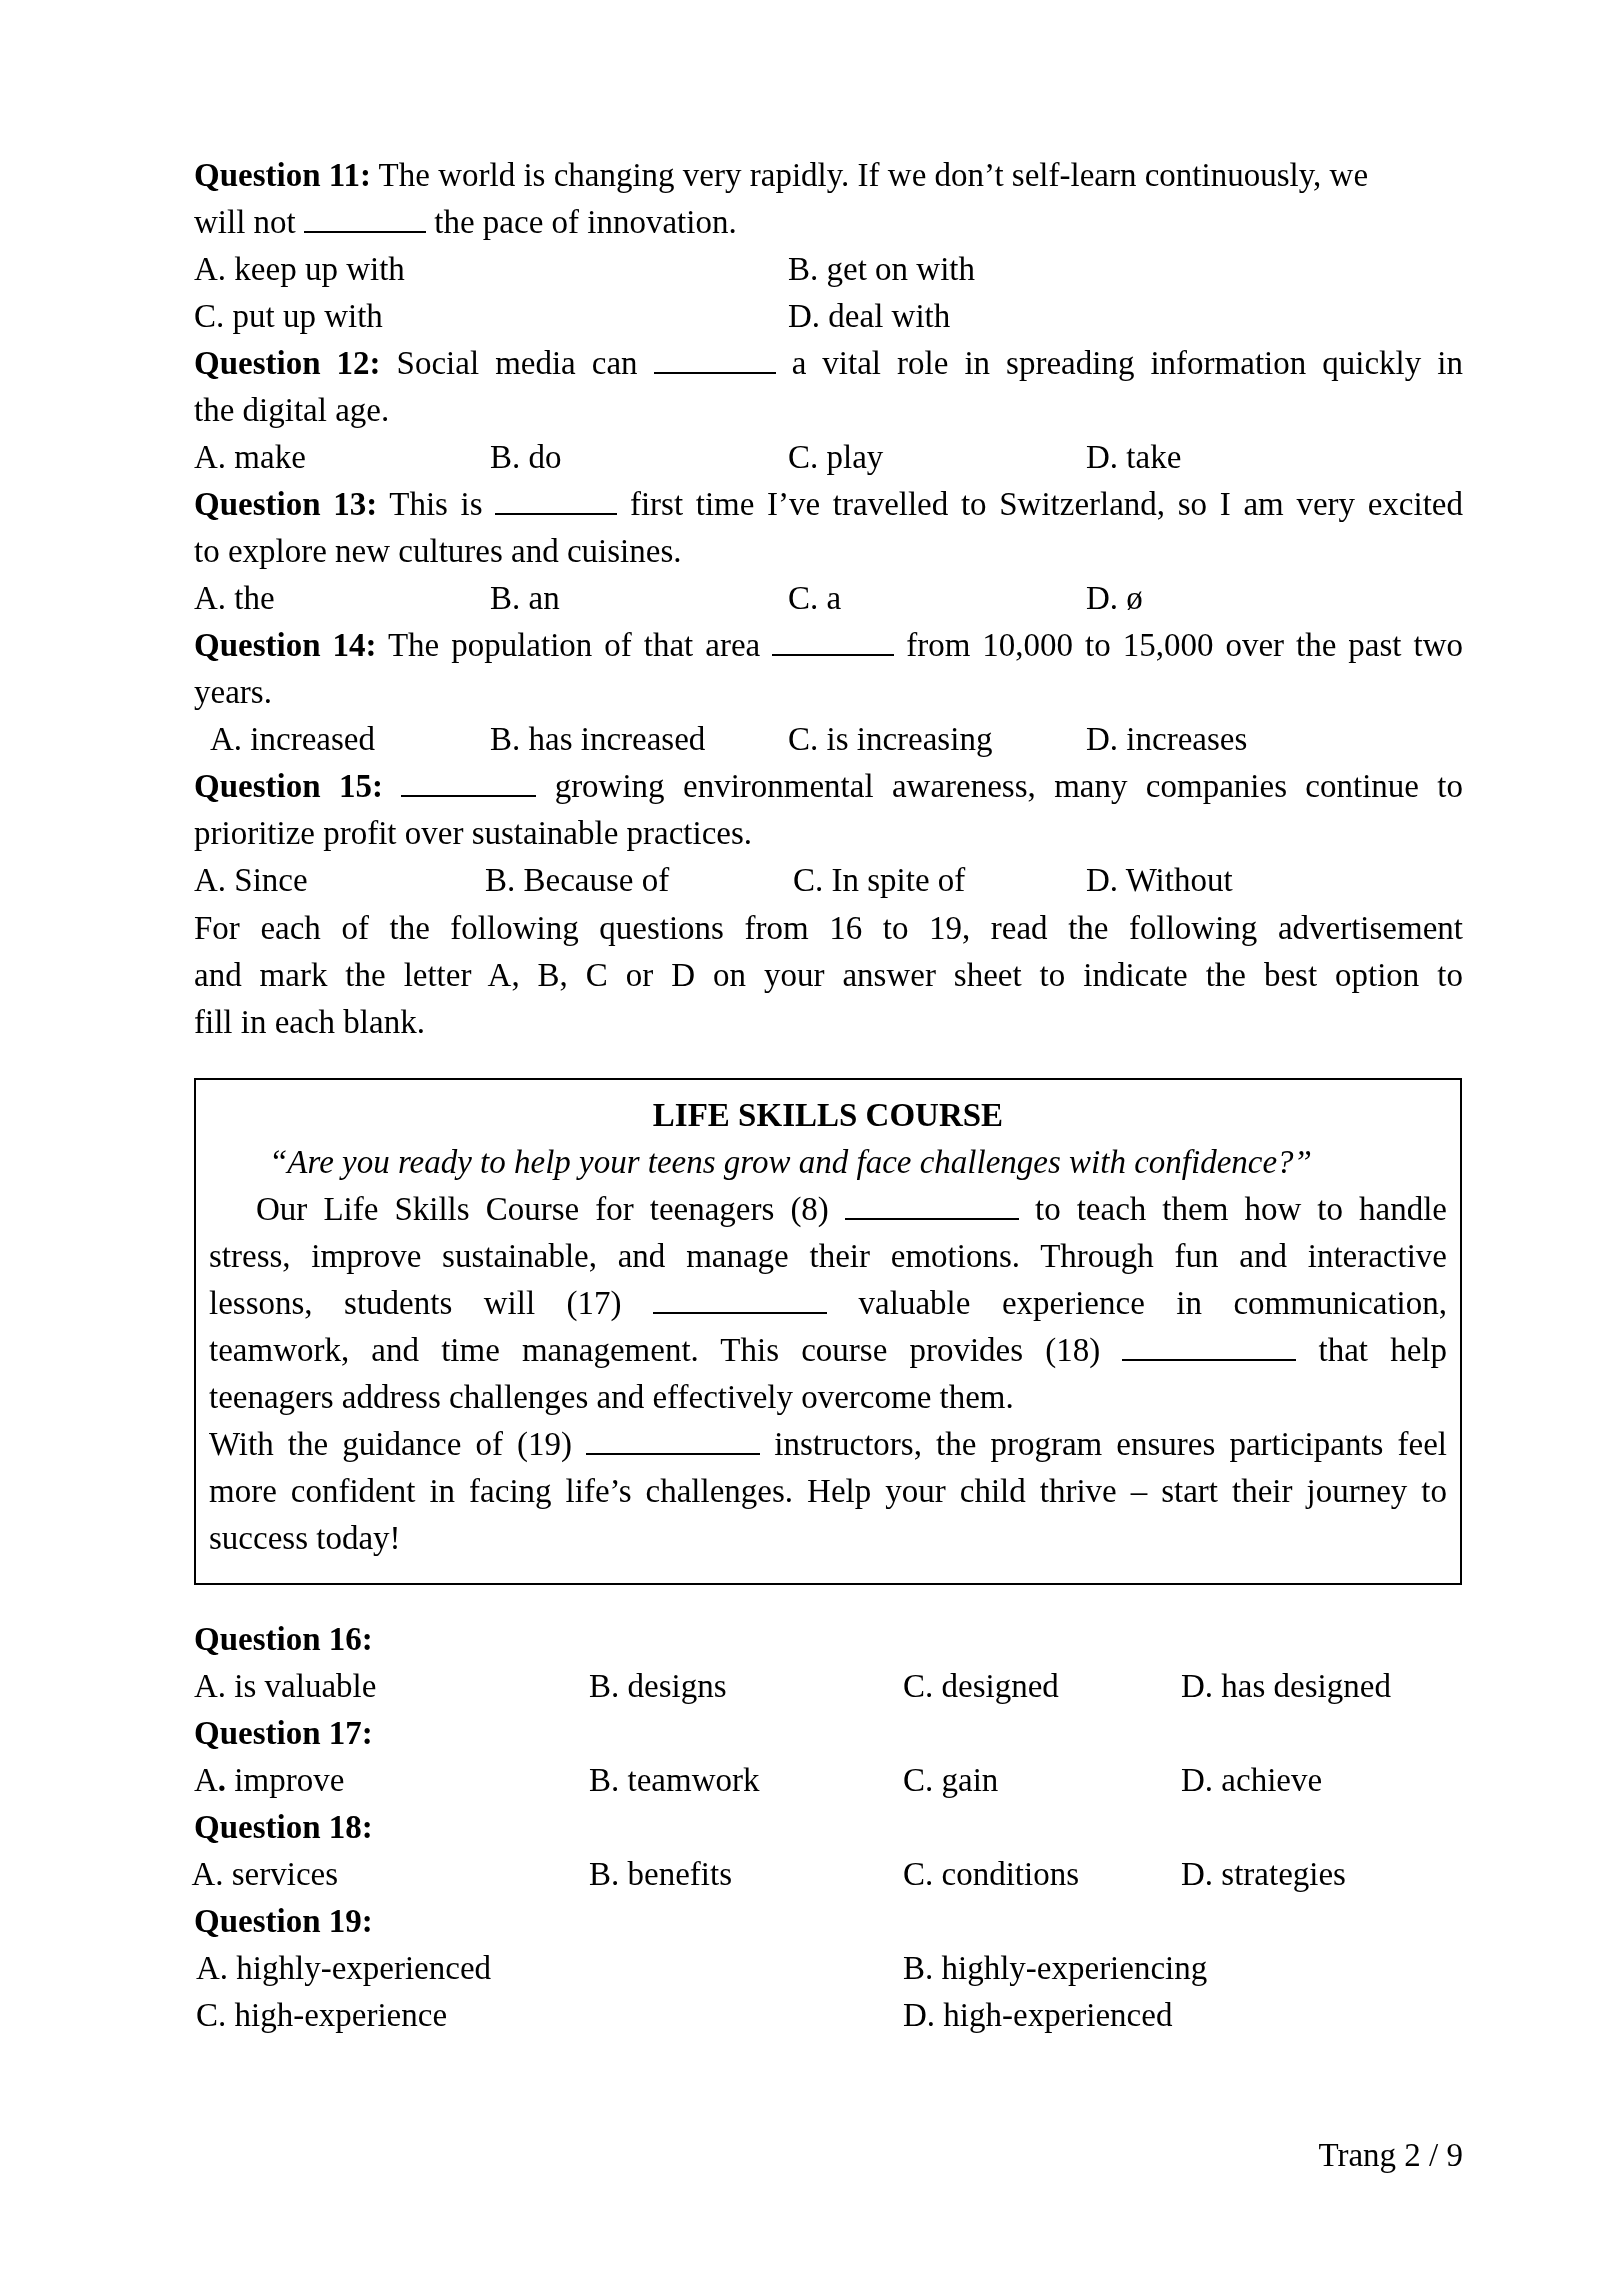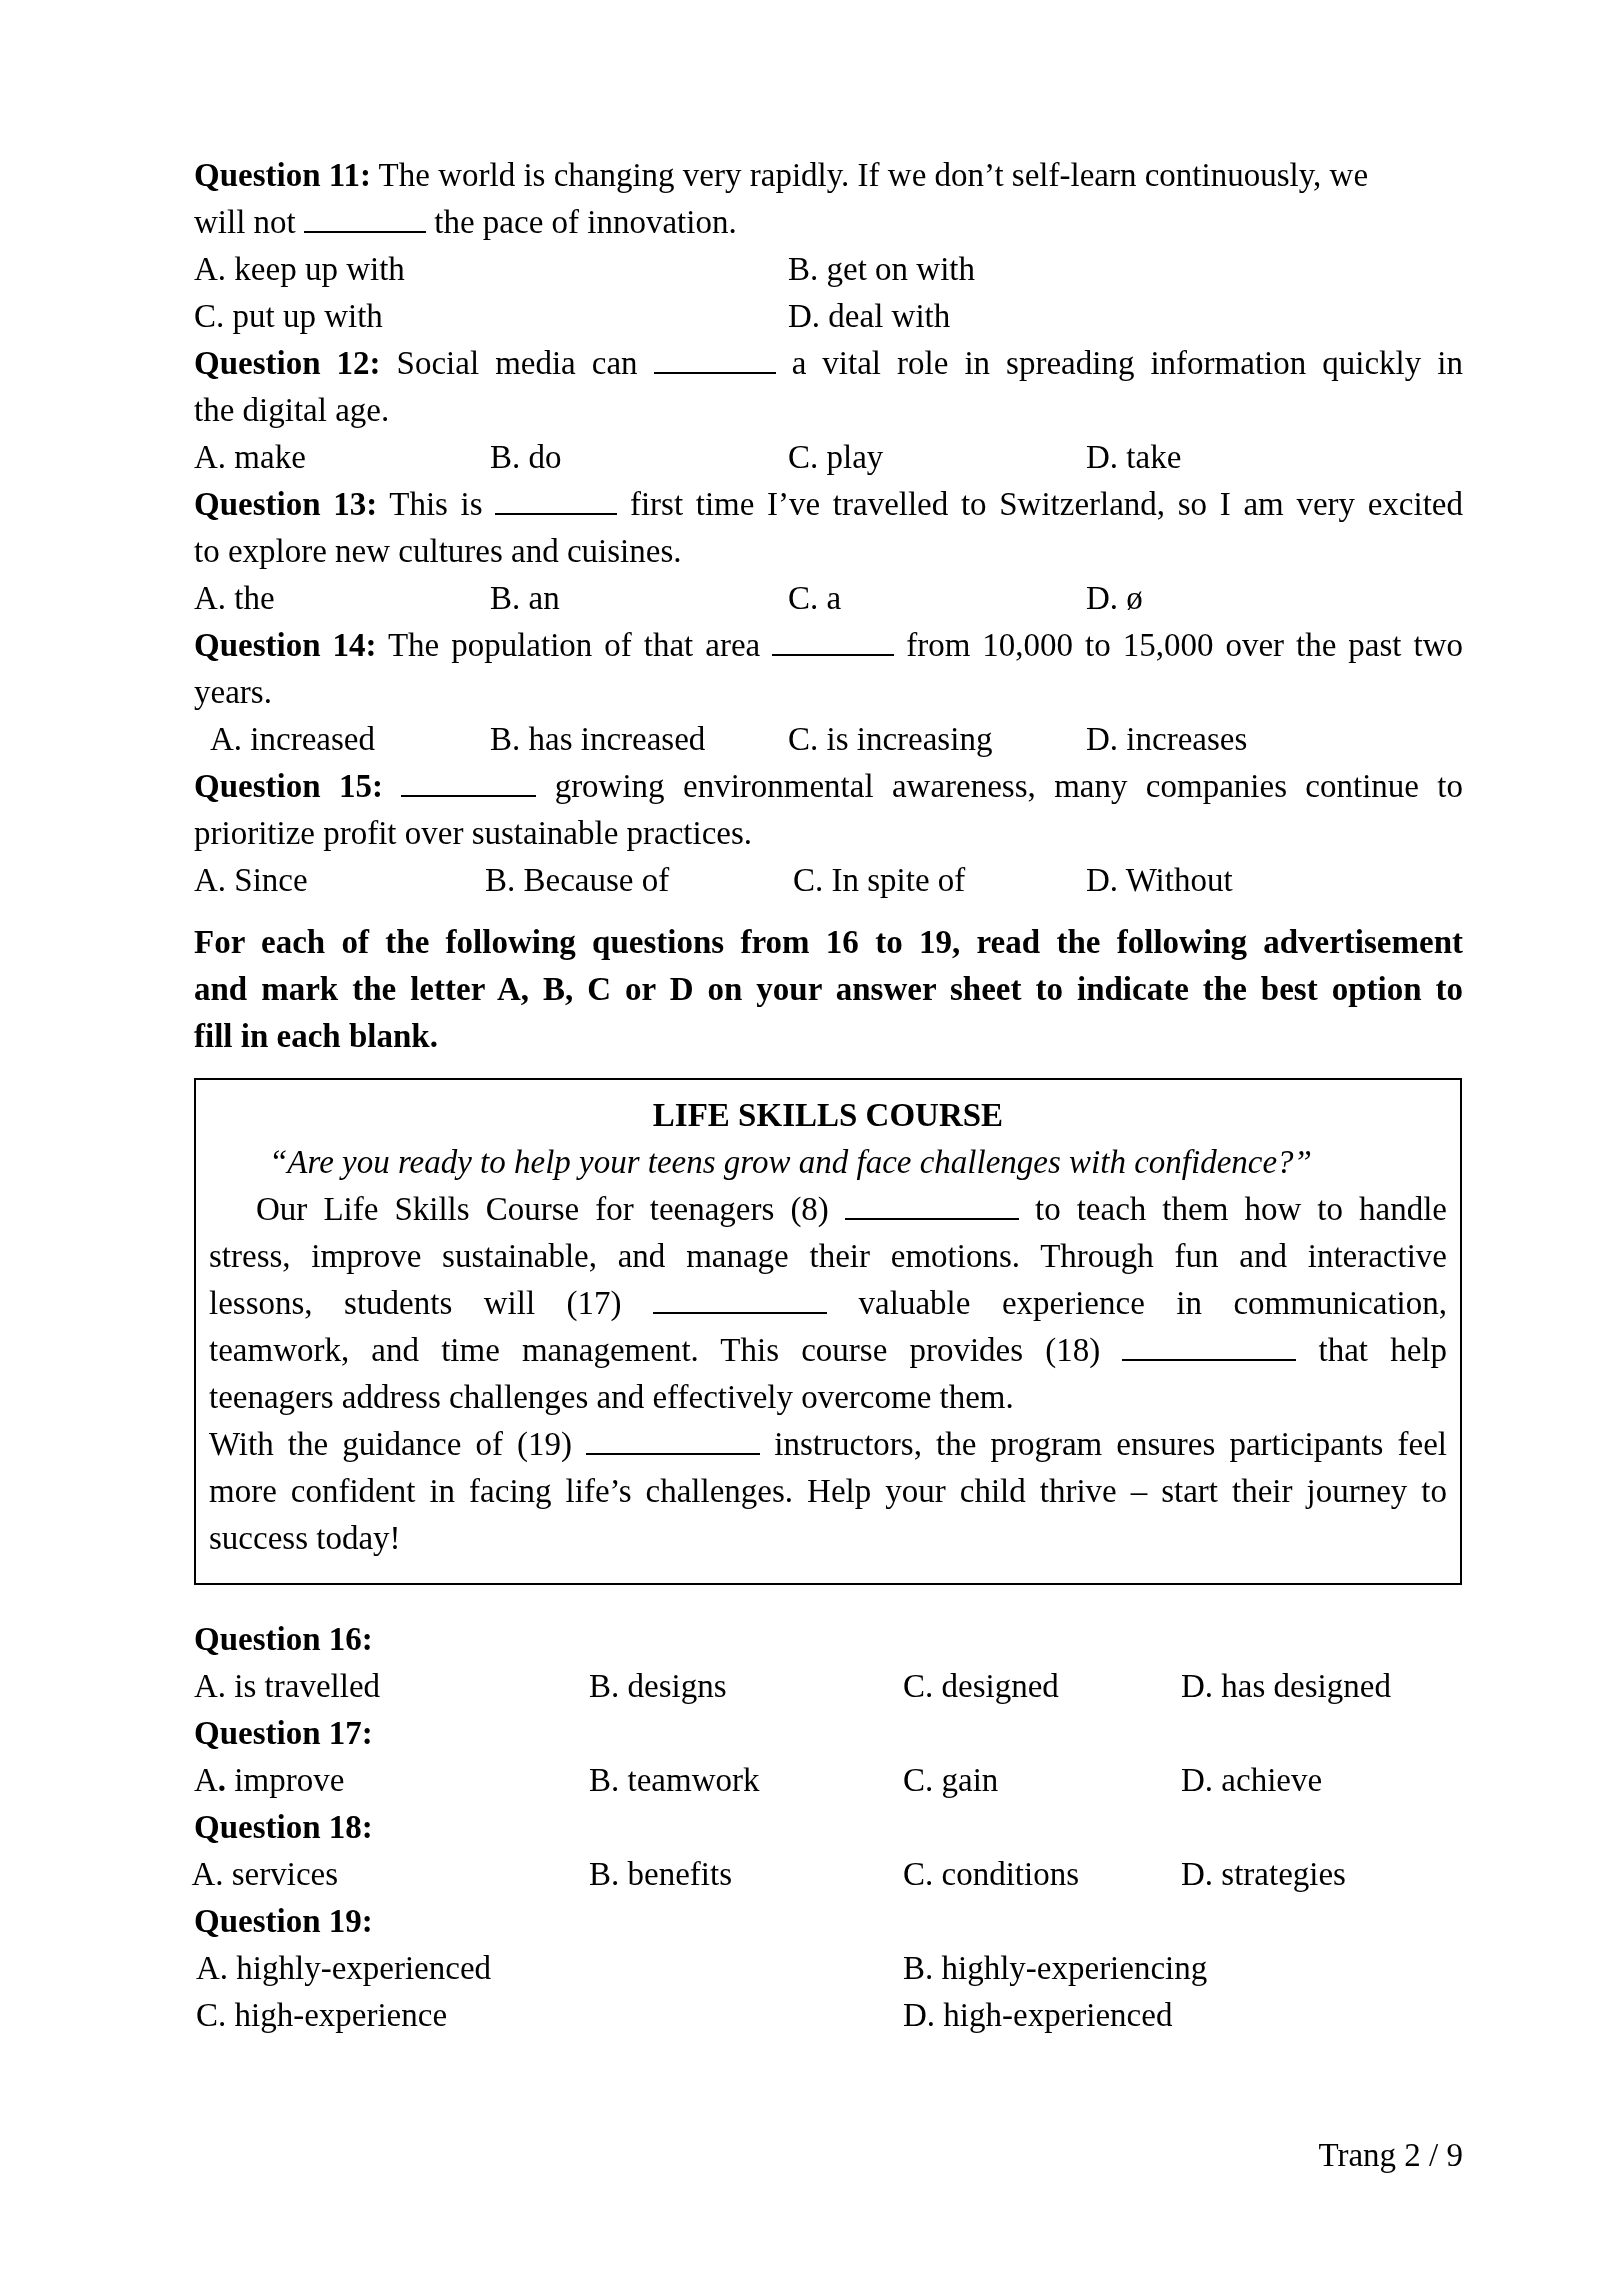--- a/index.html
+++ b/index.html
@@ -11,21 +11,21 @@
   .page { position: absolute; left: 194px; top: 152px; width: 1269px; }
   .line { height: 47px; line-height: 47px; white-space: nowrap; }
   .just { text-align: justify; text-align-last: justify; white-space: normal; }
   .qlabel { font-weight: bold; }
   .blank { display: inline-block; border-bottom: 2.6px solid #000; height: 30px; vertical-align: baseline; }
   .b7 { width: 122px; }
   .b8 { width: 135px; }
   .b10 { width: 174px; }
   .opts { position: relative; height: 47px; line-height: 47px; white-space: nowrap; }
   .opts span.opt { position: absolute; top: 0; text-align: center; }
-  .instr { font-weight: bold; text-align: justify; line-height: 47px; margin-top: 15px; }
+  .instr { font-weight: normal; text-align: justify; line-height: 47px; margin-top: 1px; }
   .instr .l { display: block; height: 47px; text-align: justify; text-align-last: justify; }
   .instr .l.last { text-align-last: left; }
   .ad-box {
     position: absolute; left: 194px; top: 1078px; width: 1264px; height: 503px;
     border: 2.6px solid #000; box-sizing: content-box;
   }
   .ad-inner { position: absolute; left: 13px; top: 11.8px; width: 1238px; }
   .ad-title { text-align: center; font-weight: bold; height: 47px; line-height: 47px; }
   .ad-quote { font-style: italic; height: 47px; line-height: 47px; padding-left: 60px; }
   .ad-line { height: 47px; line-height: 47px; white-space: nowrap; }
@@ -125,21 +125,21 @@
       <span>With the guidance of (19) </span><span class="blank b10"></span><span> instructors, the program ensures participants feel</span>
     </div>
     <div class="ad-line j">more confident in facing life’s challenges. Help your child thrive – start their journey to</div>
     <div class="ad-line">success today!</div>
   </div>
 </div>
 
 <div class="qsec">
   <div class="line qlabel">Question 16:</div>
   <div class="opts">
-    <span class="opt" style="left:0">A. is travelled</span>
+    <span class="opt" style="left:0">A. is valuable</span>
     <span class="opt" style="left:395px">B. designs</span>
     <span class="opt" style="left:709px">C. designed</span>
     <span class="opt" style="left:987px">D. has designed</span>
   </div>
 
   <div class="line qlabel">Question 17:</div>
   <div class="opts">
     <span class="opt" style="left:0"><span>A</span><span class="boldA">.</span><span> improve</span></span>
     <span class="opt" style="left:395px">B. teamwork</span>
     <span class="opt" style="left:709px">C. gain</span>

